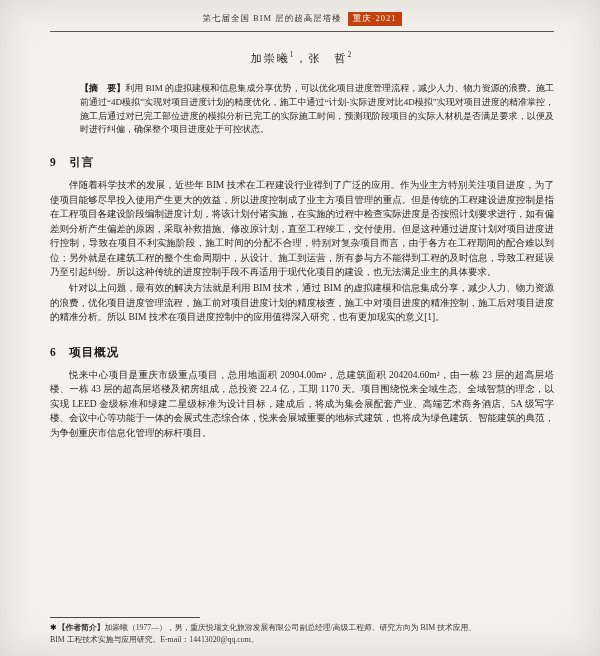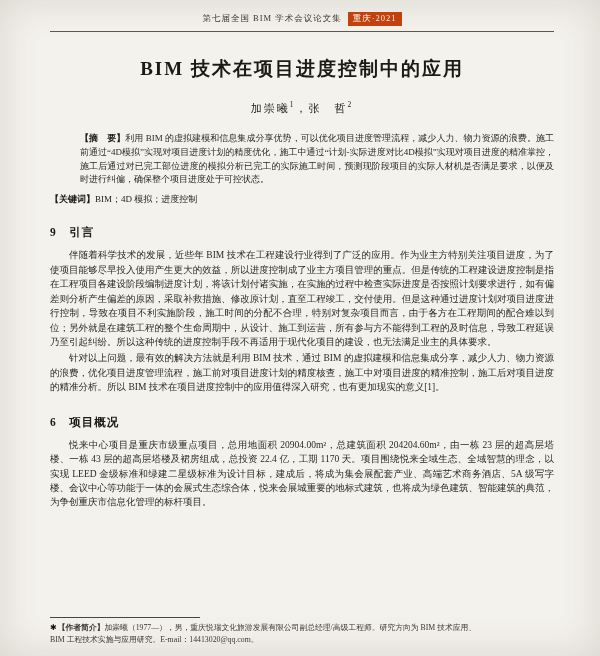--- a/index.html
+++ b/index.html
@@ -117,38 +117,34 @@
     margin-right: 1px;
   }
   .footnote-line .fn-bold { font-weight: bold; }
 </style>
 </head>
 <body>
 
 <div class="page">
 
   <div class="running-head">
-    <span>第七届全国 BIM 学术会议论文集</span>
+    <span>第七届全国 BIM 层的超高层塔楼</span>
     <span class="badge">重庆·2021</span>
   </div>
 
-  <h1 class="title">BIM 技术在项目进度控制中的应用</h1>
 
   <div class="authors">
     <span>加崇曦</span><sup>1</sup><span>，</span><span>张　哲</span><sup>2</sup>
   </div>
 
 
   <div class="abstract">
     <span class="label">【摘　要】</span><span>利用 BIM 的虚拟建模和信息集成分享优势，可以优化项目进度管理流程，减少人力、物力资源的浪费。施工前通过“4D模拟”实现对项目进度计划的精度优化，施工中通过“计划-实际进度对比4D模拟”实现对项目进度的精准掌控，施工后通过对已完工部位进度的模拟分析已完工的实际施工时间，预测现阶段项目的实际人材机是否满足要求，以便及时进行纠偏，确保整个项目进度处于可控状态。</span>
   </div>
 
-  <div class="keywords">
-    <span class="label">【关键词】</span><span>BIM；4D 模拟；进度控制</span>
-  </div>
 
   <h2 class="section-heading">9　引言</h2>
   <p class="body-par">伴随着科学技术的发展，近些年 BIM 技术在工程建设行业得到了广泛的应用。作为业主方特别关注项目进度，为了使项目能够尽早投入使用产生更大的效益，所以进度控制成了业主方项目管理的重点。但是传统的工程建设进度控制是指在工程项目各建设阶段编制进度计划，将该计划付诸实施，在实施的过程中检查实际进度是否按照计划要求进行，如有偏差则分析产生偏差的原因，采取补救措施、修改原计划，直至工程竣工，交付使用。但是这种通过进度计划对项目进度进行控制，导致在项目不利实施阶段，施工时间的分配不合理，特别对复杂项目而言，由于各方在工程期间的配合难以到位；另外就是在建筑工程的整个生命周期中，从设计、施工到运营，所有参与方不能得到工程的及时信息，导致工程延误乃至引起纠纷。所以这种传统的进度控制手段不再适用于现代化项目的建设，也无法满足业主的具体要求。</p>
   <p class="body-par">针对以上问题，最有效的解决方法就是利用 BIM 技术，通过 BIM 的虚拟建模和信息集成分享，减少人力、物力资源的浪费，优化项目进度管理流程，施工前对项目进度计划的精度核查，施工中对项目进度的精准控制，施工后对项目进度的精准分析。所以 BIM 技术在项目进度控制中的应用值得深入研究，也有更加现实的意义[1]。</p>
 
   <h2 class="section-heading">6　项目概况</h2>
   <p class="body-par">悦来中心项目是重庆市级重点项目，总用地面积 20904.00m²，总建筑面积 204204.60m²，由一栋 23 层的超高层塔楼、一栋 43 层的超高层塔楼及裙房组成，总投资 22.4 亿，工期 1170 天。项目围绕悦来全域生态、全域智慧的理念，以实现 LEED 金级标准和绿建二星级标准为设计目标，建成后，将成为集会展配套产业、高端艺术商务酒店、5A 级写字楼、会议中心等功能于一体的会展式生态综合体，悦来会展城重要的地标式建筑，也将成为绿色建筑、智能建筑的典范，为争创重庆市信息化管理的标杆项目。</p>
 
   <div class="footnote">
     <hr class="footnote-rule">

